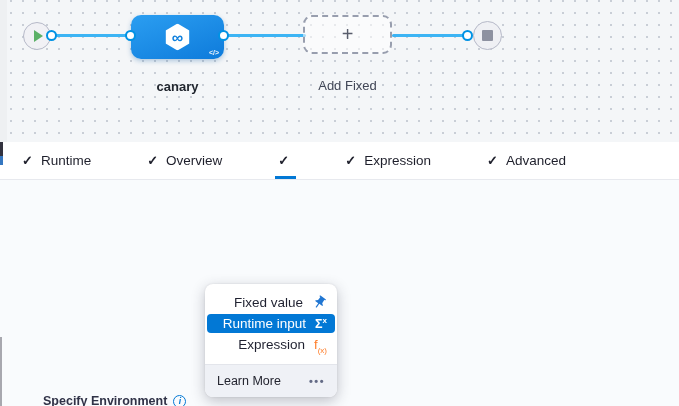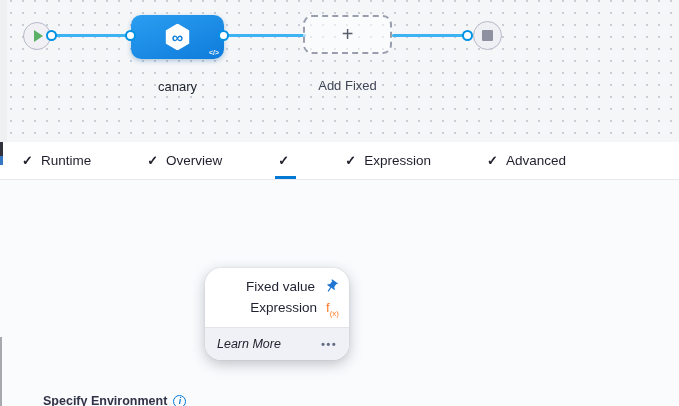--- a/index.html
+++ b/index.html
@@ -25,21 +25,21 @@
   .stage-node{position:absolute;left:131px;top:15px;width:93px;height:44px;border-radius:10px;
         background:linear-gradient(160deg,#2b9ef1,#0e7bdb);box-shadow:0 2px 5px rgba(13,90,160,.3);}
   .hexagon{position:absolute;left:50%;top:50%;transform:translate(-50%,-50%);width:27px;height:27px;
         background:#fff;clip-path:polygon(50% 0,94% 26%,94% 74%,50% 100%,6% 74%,6% 26%);
         display:flex;align-items:center;justify-content:center;color:#1080dd;font-size:16px;font-weight:bold;}
   .code-glyph{position:absolute;right:5px;bottom:3px;color:#fff;font-size:7px;font-weight:bold;opacity:.92;}
   .add-stage{position:absolute;left:303px;top:15px;width:89px;height:39px;box-sizing:border-box;
         border:2px dashed #989eae;border-radius:9px;background:rgba(255,255,255,.55);
         display:flex;align-items:center;justify-content:center;color:#585d6c;font-size:20px;font-weight:300;}
   .canvas-label{position:absolute;text-align:center;font-size:13px;color:#22272f;}
-  .lbl-canary{left:131px;top:79px;width:93px;font-weight:400;}
+  .lbl-canary{left:131px;top:79px;width:93px;font-weight:700;}
   .lbl-addstage{left:299px;top:78px;width:97px;color:#424757;}
 
   
   .tabbar{position:absolute;left:0;top:142px;width:679px;height:38px;background:#fff;
         border-bottom:1px solid #e7e9ee;box-sizing:border-box;display:flex;align-items:stretch;padding-left:22px;}
   .tab{display:flex;align-items:center;gap:8px;margin-right:56px;position:relative;
         font-size:13.5px;color:#1e1f2b;font-weight:500;white-space:nowrap;cursor:pointer;}
   .tab .check{font-weight:bold;font-size:13px;color:#21222e;}
   .tab.active::after{content:"";position:absolute;left:-3px;right:-7px;bottom:0;height:3px;background:#0278d5;}
 
@@ -47,31 +47,31 @@
   .content{position:absolute;left:0;top:180px;width:640px;height:226px;background:#f9fbfd;}
   .field-label{position:absolute;left:43px;top:214px;display:flex;align-items:center;gap:6px;
         font-size:12.5px;font-weight:bold;color:#303247;}
   .info-icon{width:13px;height:13px;border-radius:50%;border:1.3px solid #0278d5;color:#0278d5;
         font-size:8.5px;display:flex;align-items:center;justify-content:center;font-style:italic;
         font-weight:bold;box-sizing:border-box;cursor:pointer;}
   .sup{font-size:8px;vertical-align:super;line-height:0;}
   .sub{font-size:8px;vertical-align:sub;line-height:0;}
 
   
-  .menu{position:absolute;left:205px;top:268px;width:144px;background:#fff;border-radius:16px;
+  .menu{position:absolute;left:205px;top:284px;width:132px;background:#fff;border-radius:8px;
         box-shadow:0 4px 14px rgba(40,41,61,.28),0 0 2px rgba(40,41,61,.12);z-index:5;overflow:hidden;}
   .menu-items{padding:8px 0 9px;}
   .menu-item{display:flex;align-items:center;justify-content:flex-end;gap:9px;
         padding:3px 10px;font-size:13.5px;color:#1f2130;font-weight:500;cursor:pointer;}
   .menu-item.selected{background:#0278d5;color:#fff;margin:1px 2px;border-radius:4px;padding:2px 8px;}
   .pin-icon-svg{width:15px;height:15px;transform:rotate(35deg);flex:none;}
   .sigma-menu{color:#fff;font-weight:bold;font-size:12.5px;}
   .fx-icon{color:#ff7b26;font-weight:normal;font-size:13px;}
   .menu-footer{display:flex;align-items:center;justify-content:space-between;background:#eff1f6;
-        border-top:1px solid #e3e5eb;padding:9px 12px;font-size:12.5px;color:#23242f;font-style:italic;}
+        border-top:1px solid #e3e5eb;padding:9px 12px;font-size:12.5px;color:#23242f;}
   .footer-link{cursor:pointer;}
   .dots{color:#636a85;font-size:11px;letter-spacing:1.5px;font-weight:bold;cursor:pointer;}
 
   
   .edge-dark{position:absolute;left:0;top:142px;width:3px;height:14px;background:#32323f;}
   .edge-blue{position:absolute;left:0;top:156px;width:3px;height:9px;background:#3577c0;}
   .edge-scroll{position:absolute;left:0;top:337px;width:2px;height:69px;background:#a8a8af;}
 </style>
 </head>
 <body>
@@ -143,20 +143,24 @@
   </div>
 
   <div class="menu">
     <div class="menu-items">
       <div class="menu-item">
         <span>Fixed value</span>
         <svg class="pin-icon-svg" viewBox="0 0 24 24">
           <path fill="#2076d2" d="M16 9V4h1c.55 0 1-.45 1-1s-.45-1-1-1H7c-.55 0-1 .45-1 1s.45 1 1 1h1v5c0 1.66-1.34 3-3 3v2h5.97v7l1 1 1-1v-7H19v-2c-1.66 0-3-1.34-3-3z"></path>
         </svg>
       </div>
+      <div class="menu-item selected">
+        <span>Runtime input</span>
+        <span class="sigma-menu"><span>Σ</span><span class="sup">x</span></span>
+      </div>
       <div class="menu-item">
         <span>Expression</span>
         <span class="fx-icon"><span>f</span><span class="sub">(x)</span></span>
       </div>
     </div>
     <div class="menu-footer">
       <span class="footer-link">Learn More</span>
       <span class="dots">•••</span>
     </div>
   </div>

